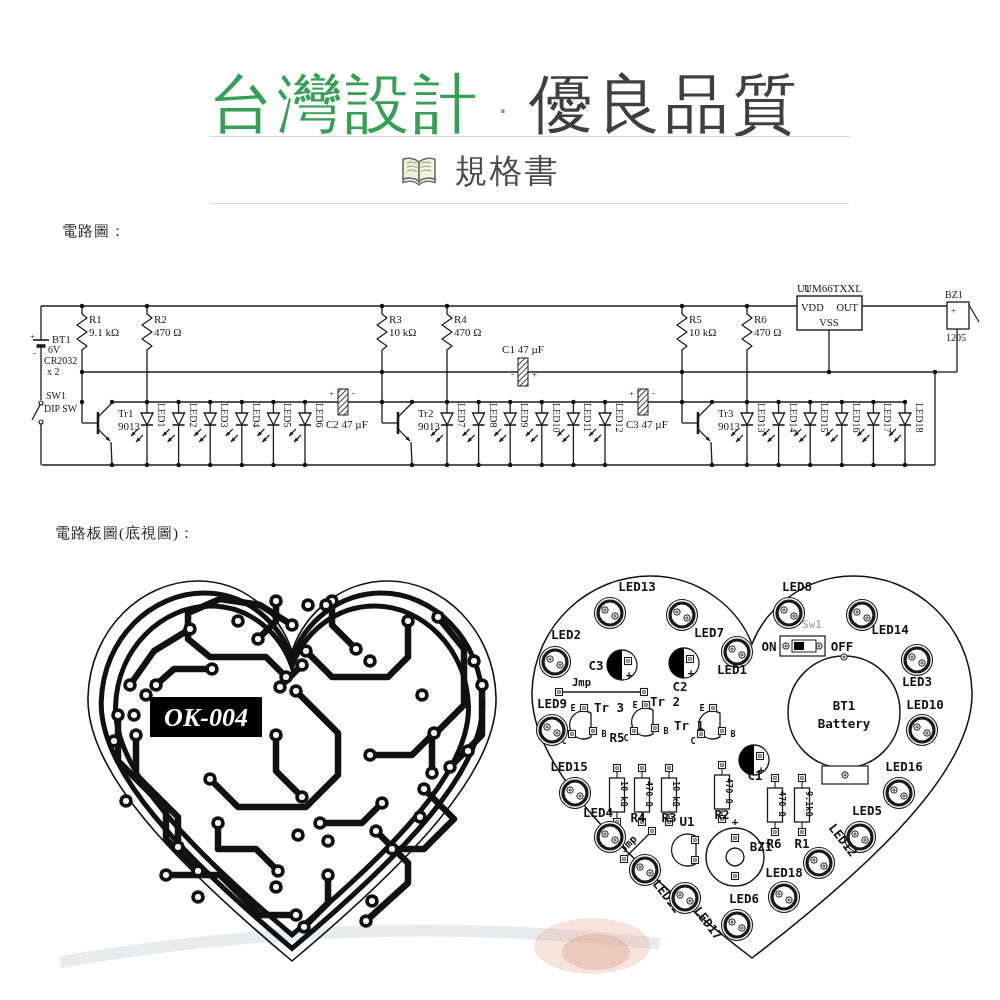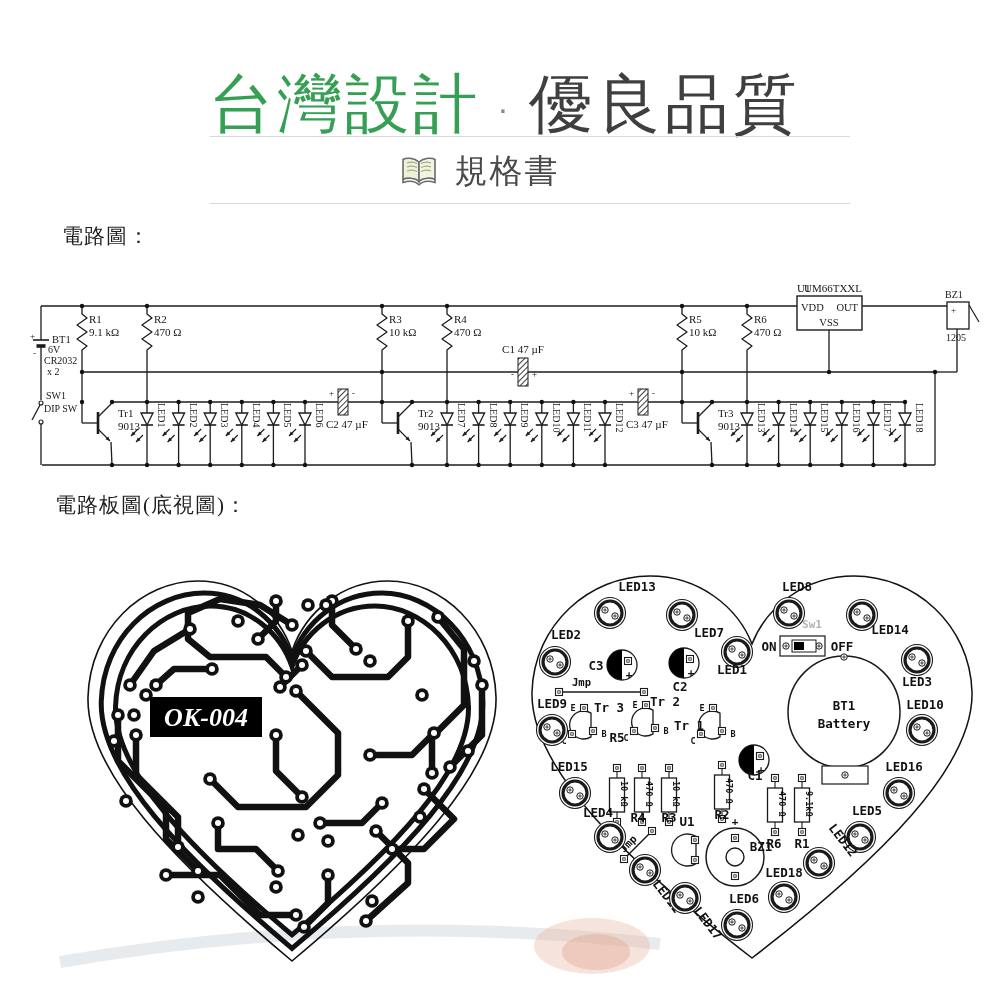--- a/index.html
+++ b/index.html
@@ -9,21 +9,21 @@
          font-size:64px;font-weight:400;letter-spacing:4px;white-space:nowrap;}
   .t-green{color:#35a054;}
   .t-dot{color:#8a8a8a;font-size:34px;vertical-align:middle;margin:0 16px;}
   .t-dark{color:#3f3f3f;}
   .hr{position:absolute;left:210px;width:640px;height:1px;background:#d8d8d8;}
   .hr1{top:136px;} .hr2{top:203px;}
   .spec-row{position:absolute;top:148px;left:0;width:960px;height:46px;
             display:flex;align-items:center;justify-content:center;gap:18px;}
   .spec-label{font-size:33px;color:#4a4a4a;letter-spacing:2px;}
   .sec-label{position:absolute;font-family:"Liberation Serif",serif;
-             font-size:21px;color:#1e1e1e;letter-spacing:1px;}
+             font-size:15px;color:#1e1e1e;letter-spacing:1px;}
   svg{position:absolute;}
   #watermark{mix-blend-mode:multiply;pointer-events:none;}
   text{user-select:none;}
 </style>
 </head>
 <body>
 
 <div class="page">
 
   <h1 class="title"><span class="t-green">台灣設計</span><span class="t-dot">·</span><span class="t-dark">優良品質</span></h1>
@@ -429,21 +429,21 @@
         <circle cx="841.8" cy="465" r="2.2" fill="#111"></circle>
         <circle cx="873.4" cy="402" r="2.2" fill="#111"></circle>
         <circle cx="873.4" cy="465" r="2.2" fill="#111"></circle>
         <circle cx="905" cy="402" r="2.2" fill="#111"></circle>
         <circle cx="905" cy="465" r="2.2" fill="#111"></circle>
         <circle cx="829" cy="372" r="2.2" fill="#111"></circle>
         <circle cx="935" cy="372" r="2.2" fill="#111"></circle>
       </g>
     </svg>
 
-  <div class="sec-label" style="left:55px;top:491px">電路板圖(底視圖)：</div>
+  <div class="sec-label" style="left:55px;top:524px">電路板圖(底視圖)：</div>
 
   <svg id="pcb" style="left:70px;top:565px" width="445" height="405" viewBox="0 0 445 405">
       <path d="M222 86 C209 48 174 16 128 16 C72 16 20 64 18 132 C16 206 103 296 222 396 C341 296 428 206 426 132 C424 64 372 16 318 16 C271 16 235 48 222 86 Z" fill="#fff" stroke="#111" stroke-width="1.6"></path>
       <path d="M222 86 C209 48 174 16 128 16 C72 16 20 64 18 132 C16 206 103 296 222 396 C341 296 428 206 426 132 C424 64 372 16 318 16 C271 16 235 48 222 86 Z" fill="none" stroke="#111" stroke-width="5.347593582887701" transform="translate(14.429999999999989 13.129999999999988) scale(0.935)"></path>
       <path d="M222 86 C209 48 174 16 128 16 C72 16 20 64 18 132 C16 206 103 296 222 396 C341 296 428 206 426 132 C424 64 372 16 318 16 C271 16 235 48 222 86 Z" fill="none" stroke="#111" stroke-width="5.780346820809249" transform="translate(29.970000000000002 27.270000000000003) scale(0.865)"></path>
       <polyline points="222,60 190,40 150,34 118,48 118,74 140,92 196,92 216,112" fill="none" stroke="#111" stroke-width="6.5" stroke-linejoin="round" stroke-linecap="round"></polyline>
       <polyline points="60,120 84,86 120,64" fill="none" stroke="#111" stroke-width="6.5" stroke-linejoin="round" stroke-linecap="round"></polyline>
       <polyline points="48,150 48,196 96,244 96,274 128,306" fill="none" stroke="#111" stroke-width="6.5" stroke-linejoin="round" stroke-linecap="round"></polyline>
       <polyline points="66,170 66,210 108,252 108,282" fill="none" stroke="#111" stroke-width="6.5" stroke-linejoin="round" stroke-linecap="round"></polyline>
       <polyline points="86,120 104,104 142,104" fill="none" stroke="#111" stroke-width="6.5" stroke-linejoin="round" stroke-linecap="round"></polyline>

